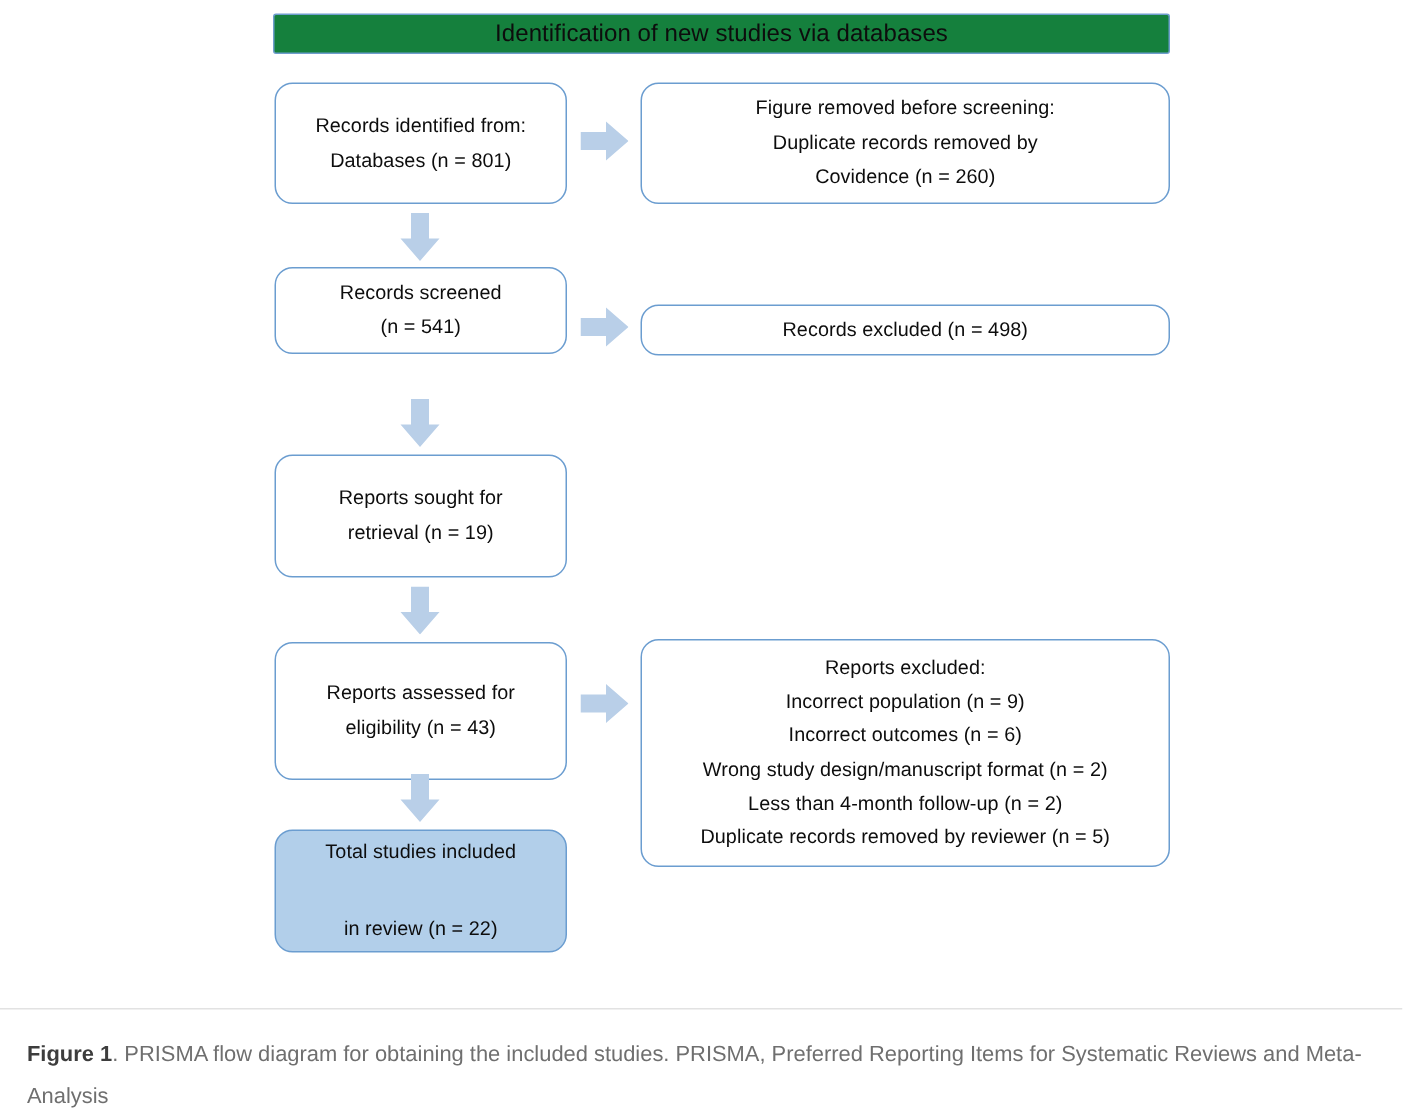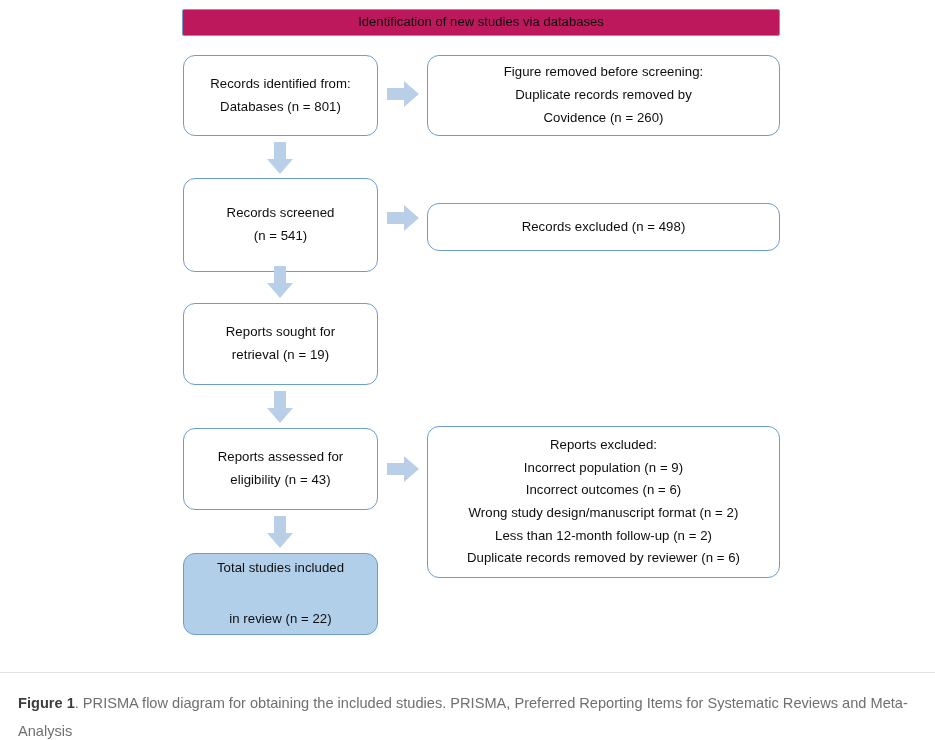--- a/index.html
+++ b/index.html
@@ -39,24 +39,24 @@
     letter-spacing: 0.05px;
   }
 
   .node .line {
     display: block;
     white-space: nowrap;
   }
 
   
   .banner {
-    background: #be185d;
+    background: #15803d;
     border: 1px solid #6f9dcd;
     border-radius: 2px;
-    font-size: 13px;
+    font-size: 16px;
   }
 
   
   .box {
     background: #ffffff;
     border: 1.5px solid #6b9dd0;
     border-radius: 12px;
   }
 
   
@@ -119,70 +119,70 @@
     <span class="line">Duplicate records removed by</span>
     <span class="line">Covidence (n = 260)</span>
   </div>
 
   <div class="arrow" style="left:265px; top:142px;">
     <svg width="30" height="32" viewBox="0 0 30 32">
       <polygon points="9,0 21,0 21,17 28,17 15,32 2,17 9,17" fill="#b9cfe8"></polygon>
     </svg>
   </div>
 
-  <div class="node box" style="left:183px; top:178px; width:195px; height:94px;">
+  <div class="node box" style="left:183px; top:178px; width:195px; height:58px;">
     <span class="line">Records screened</span>
     <span class="line">(n = 541)</span>
   </div>
 
   <div class="arrow" style="left:387px; top:203px;">
     <svg width="32" height="30" viewBox="0 0 32 30">
       <polygon points="0,9 17,9 17,2 32,15 17,28 17,21 0,21" fill="#b9cfe8"></polygon>
     </svg>
   </div>
 
-  <div class="node box" style="left:427px; top:203px; width:353px; height:48px;">
+  <div class="node box" style="left:427px; top:203px; width:353px; height:34px;">
     <span class="line">Records excluded (n = 498)</span>
   </div>
 
   <div class="arrow" style="left:265px; top:266px;">
     <svg width="30" height="32" viewBox="0 0 30 32">
       <polygon points="9,0 21,0 21,17 28,17 15,32 2,17 9,17" fill="#b9cfe8"></polygon>
     </svg>
   </div>
 
   <div class="node box" style="left:183px; top:303px; width:195px; height:82px;text-align:right;">
     <span class="line">Reports sought for</span>
     <span class="line">retrieval (n = 19)</span>
   </div>
 
   <div class="arrow" style="left:265px; top:391px;">
     <svg width="30" height="32" viewBox="0 0 30 32">
       <polygon points="9,0 21,0 21,17 28,17 15,32 2,17 9,17" fill="#b9cfe8"></polygon>
     </svg>
   </div>
 
-  <div class="node box" style="left:183px; top:428px; width:195px; height:82px;">
+  <div class="node box" style="left:183px; top:428px; width:195px; height:92px;">
     <span class="line">Reports assessed for</span>
     <span class="line">eligibility (n = 43)</span>
   </div>
 
   <div class="arrow" style="left:387px; top:454px;">
     <svg width="32" height="30" viewBox="0 0 32 30">
       <polygon points="0,9 17,9 17,2 32,15 17,28 17,21 0,21" fill="#b9cfe8"></polygon>
     </svg>
   </div>
 
   <div class="node box" style="left:427px; top:426px; width:353px; height:152px;">
     <span class="line">Reports excluded:</span>
     <span class="line">Incorrect population (n = 9)</span>
     <span class="line">Incorrect outcomes (n = 6)</span>
     <span class="line">Wrong study design/manuscript format (n = 2)</span>
-    <span class="line">Less than 12-month follow-up (n = 2)</span>
-    <span class="line">Duplicate records removed by reviewer (n = 6)</span>
+    <span class="line">Less than 4-month follow-up (n = 2)</span>
+    <span class="line">Duplicate records removed by reviewer (n = 5)</span>
   </div>
 
   <div class="arrow" style="left:265px; top:516px;">
     <svg width="30" height="32" viewBox="0 0 30 32">
       <polygon points="9,0 21,0 21,17 28,17 15,32 2,17 9,17" fill="#b9cfe8"></polygon>
     </svg>
   </div>
 
   <div class="node box-filled" style="left:183px; top:553px; width:195px; height:82px;gap:28px;">
     <span class="line">Total studies included</span>

